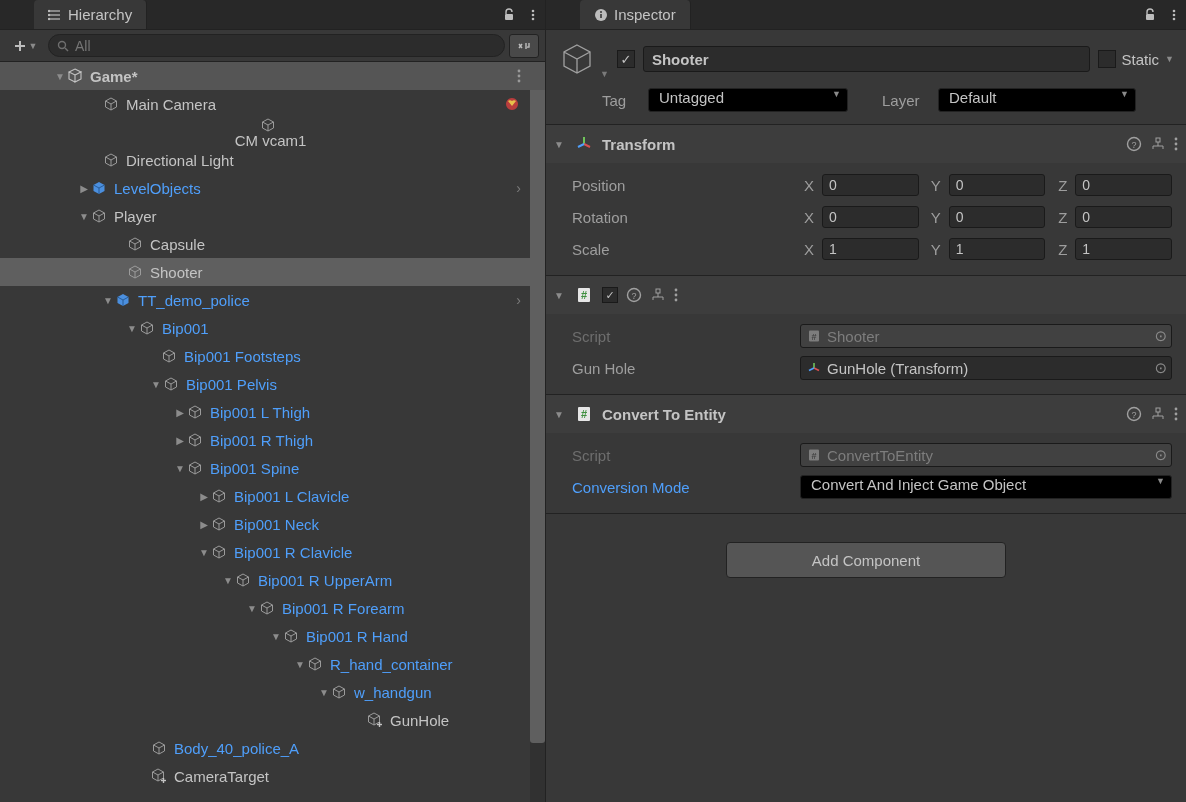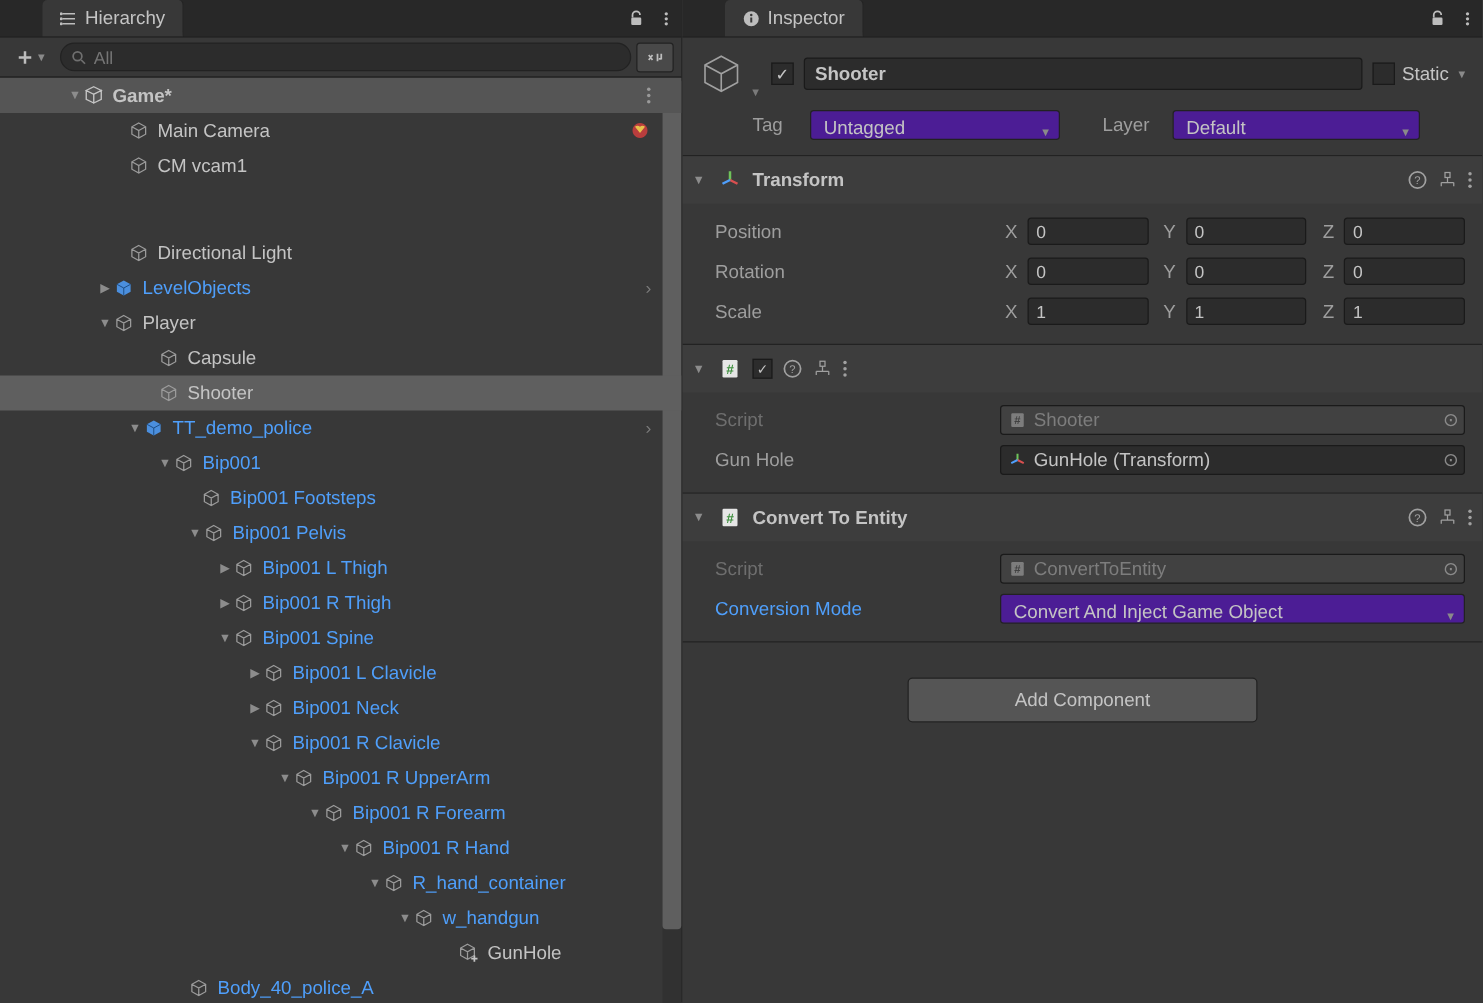--- a/index.html
+++ b/index.html
@@ -146,22 +146,22 @@
     color:#c4c4c4;padding:0 8px;font-size:15px;font-weight:bold;outline:none;
   }
   .static {
     display:flex;align-items:center;gap:6px;
   }
   .tag-layer {
     display:flex;align-items:center;gap:8px;padding:4px 12px 12px 56px;border-bottom:1px solid #222;
   }
   .fieldlabel { color:#9e9e9e; min-width:38px; }
   .dropdown {
-    background:#4c1d95;border:1px solid #222;border-radius:3px;
-    height:24px;display:flex;align-items:flex-end;justify-content:space-between;
+    background:#000000;border:1px solid #222;border-radius:3px;
+    height:24px;display:flex;align-items:flex-start;justify-content:space-between;
     padding:0 6px 0 10px;color:#c4c4c4;cursor:pointer;
   }
   .dd-tag{width:200px;}
   .dd-layer{width:198px;}
   
   .comp {
     border-bottom:1px solid #222;
   }
   .comp-head {
     display:flex;align-items:center;height:38px;background:#3d3d3d;
@@ -293,31 +293,31 @@
           </svg>
         </span>
       <span class="label">Main Camera</span>
       <span class="overlay">
           <svg width="18" height="18" viewBox="0 0 18 18">
             <path d="M9 3 a6 6 0 1 0 0.01 0" fill="#b83d3d"></path>
             <path d="M5 6 c1 -1 3 -1 4 0 c1 -1 3 -1 4 0 l-4 5 z" fill="#e6c14b"></path>
           </svg>
         </span>
     </div>
-    <div class="row" style="padding-left:14px;">
+    <div class="row" style="padding-left:14px;flex-direction:column;">
       <span class="gap" style="width:76px;"></span>
         <span class="arrow"></span>
       <span class="cube">
           <svg width="14" height="14" viewBox="0 0 14 14">
             <path d="M7 1 L12.5 4 V10 L7 13 L1.5 10 V4 Z M1.5 4 L7 7 L12.5 4 M7 7 V13" stroke="#9b9b9b" stroke-width="1" fill="none"></path>
           </svg>
         </span>
       <span class="label">CM vcam1</span>
     </div>
-    <div class="row" style="padding-left:14px;margin-top:42px;">
+    <div class="row" style="padding-left:14px;">
       <span class="gap" style="width:76px;"></span>
         <span class="arrow"></span>
       <span class="cube">
           <svg width="14" height="14" viewBox="0 0 14 14">
             <path d="M7 1 L12.5 4 V10 L7 13 L1.5 10 V4 Z M1.5 4 L7 7 L12.5 4 M7 7 V13" stroke="#9b9b9b" stroke-width="1" fill="none"></path>
           </svg>
         </span>
       <span class="label">Directional Light</span>
     </div>
     <div class="row prefab" style="padding-left:14px;">

